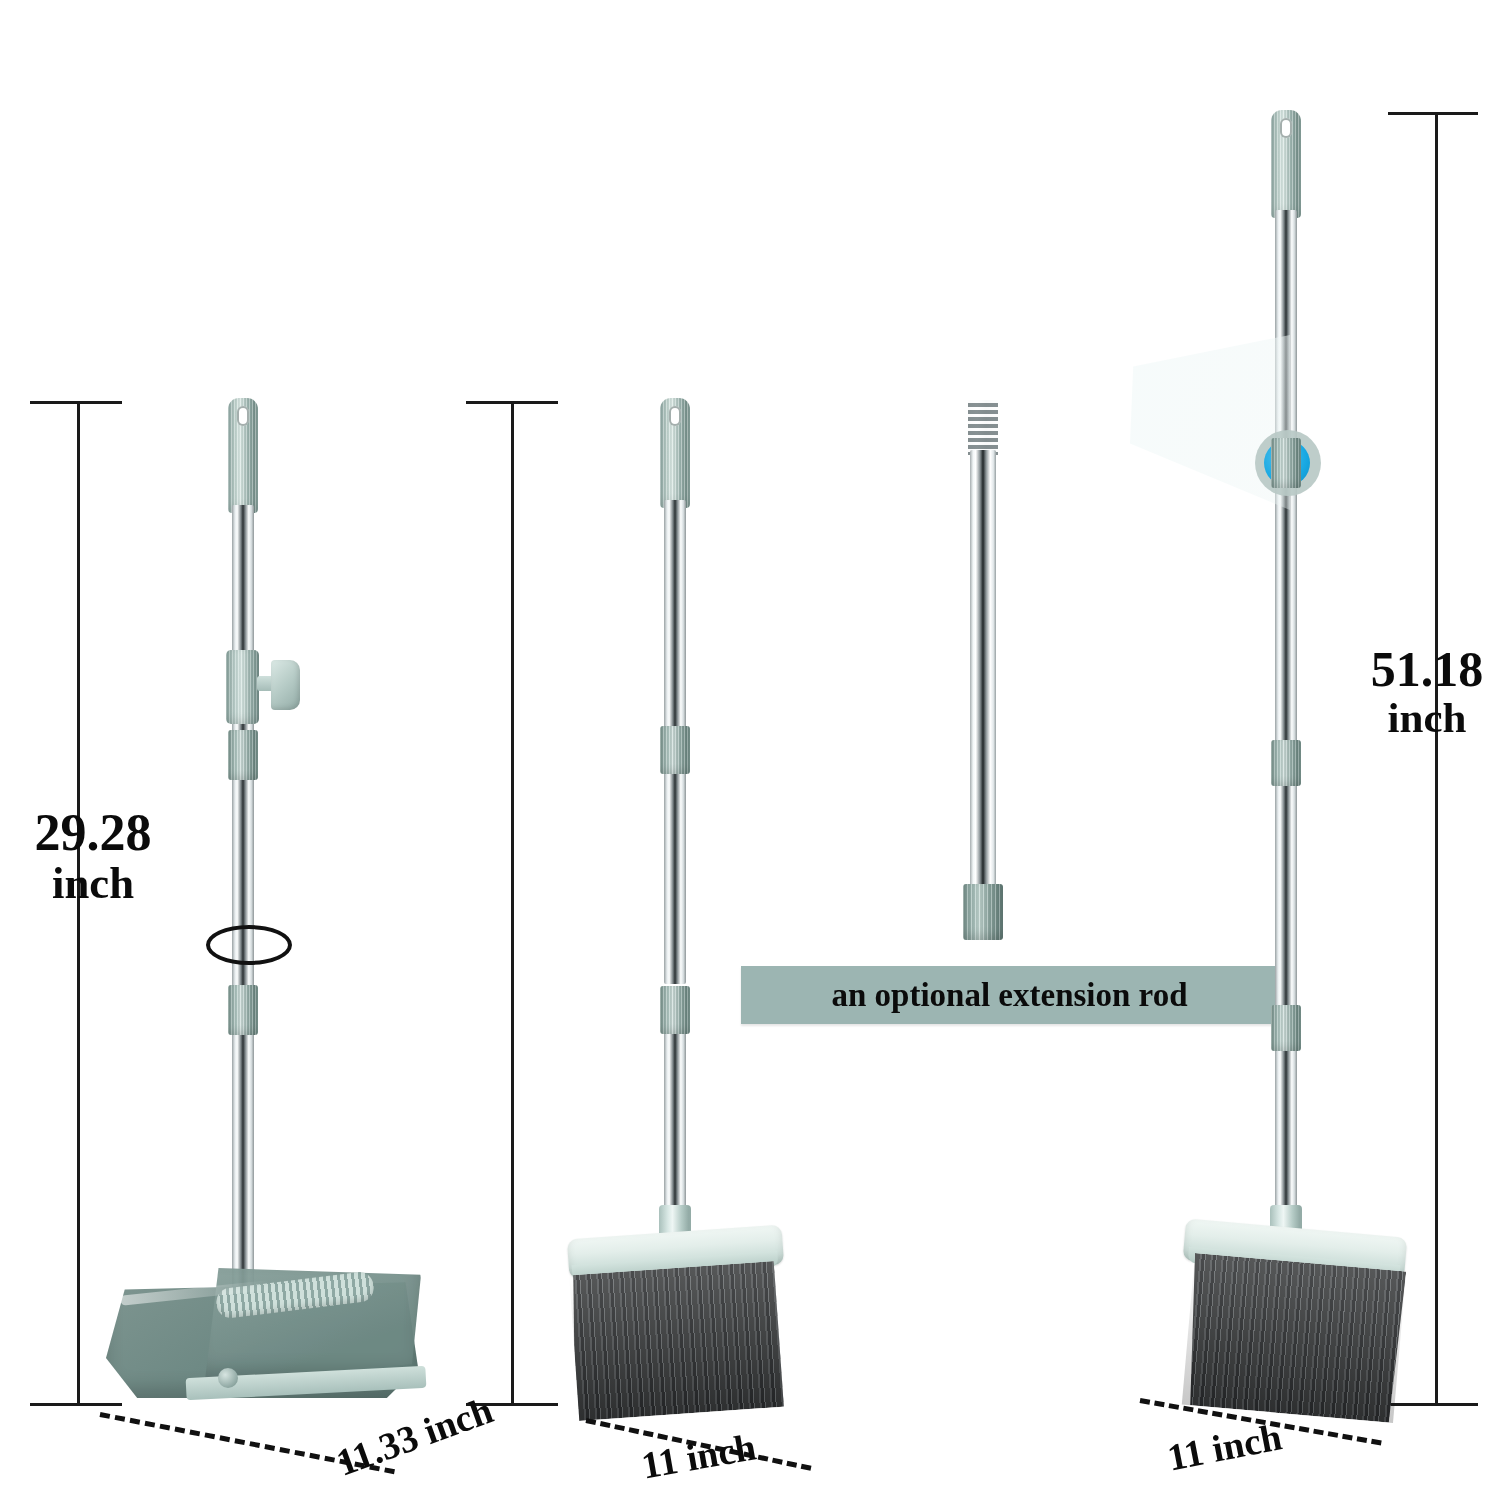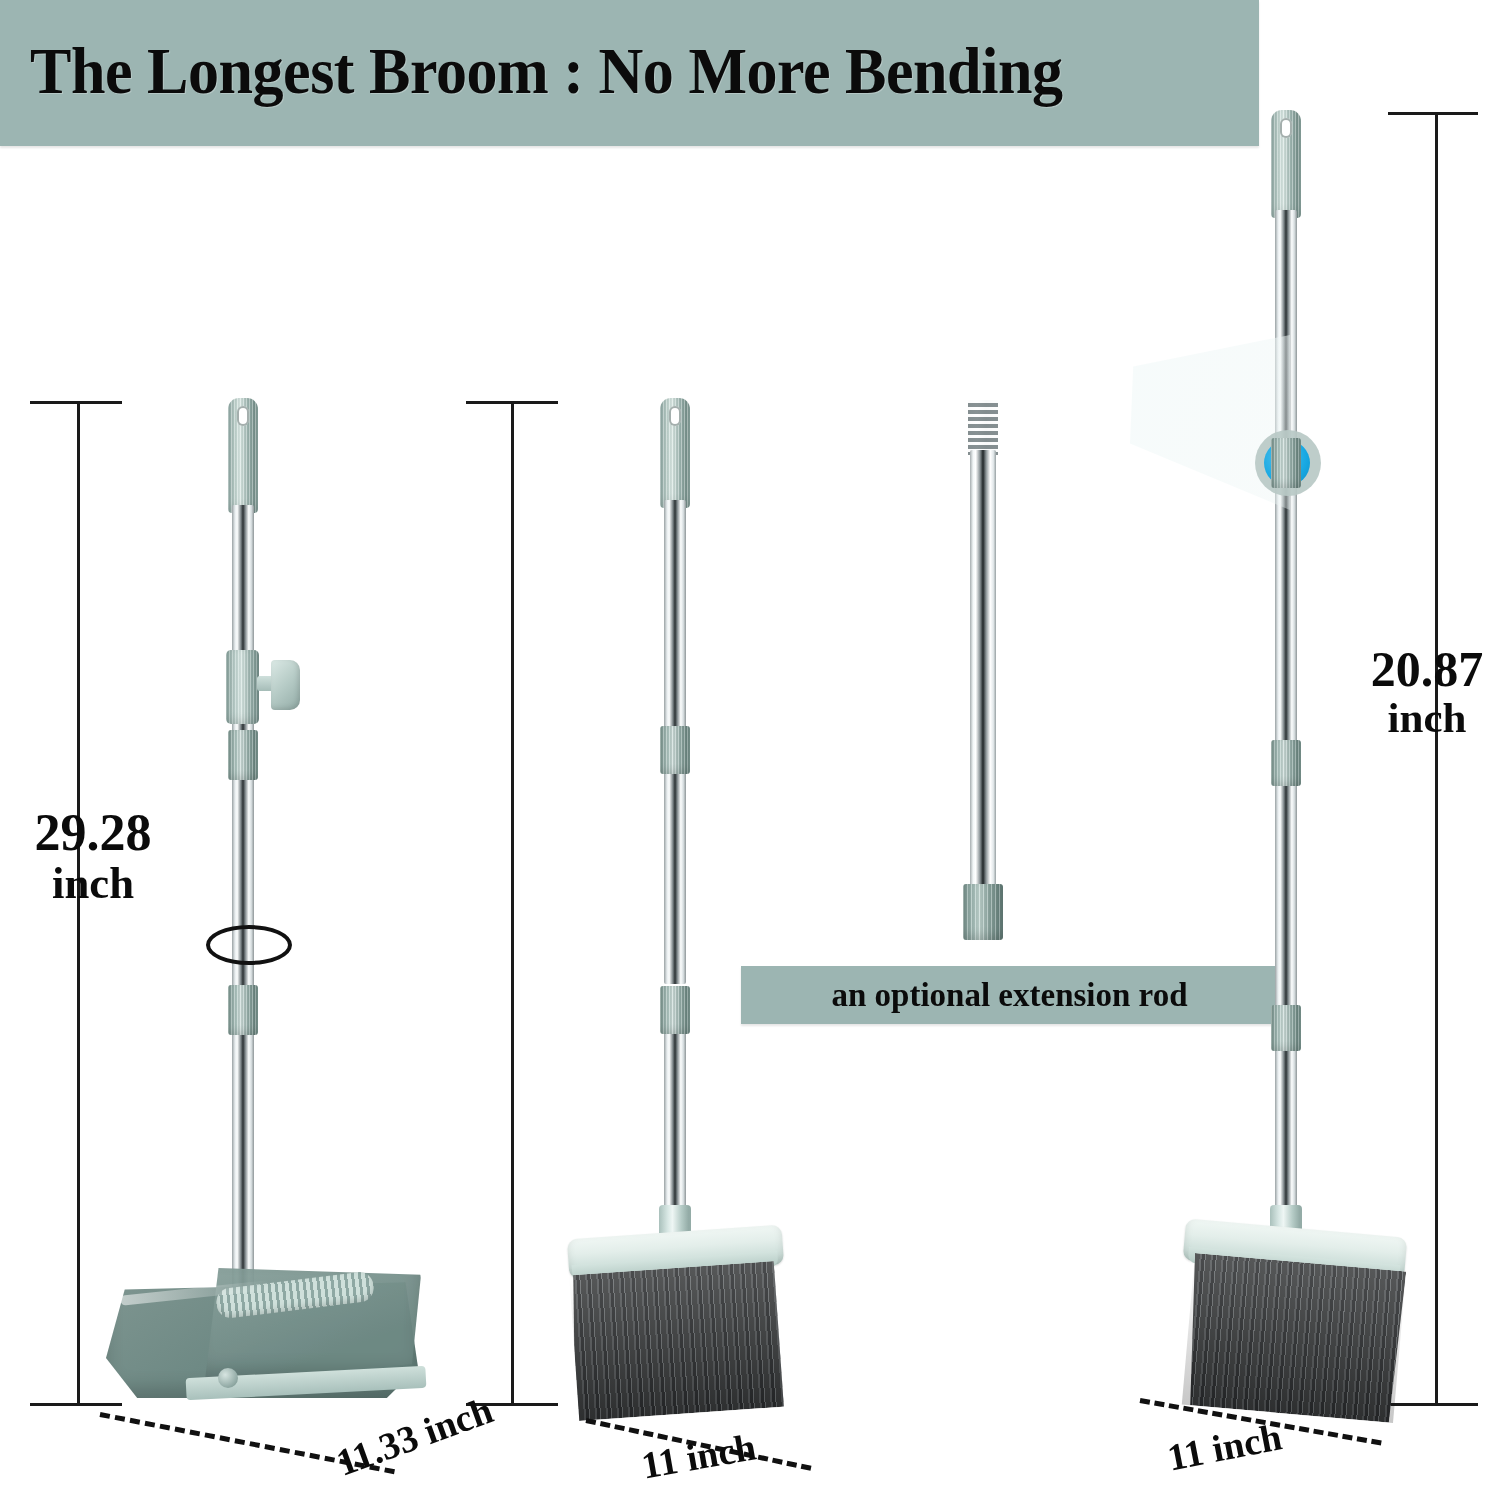--- a/index.html
+++ b/index.html
@@ -281,41 +281,38 @@
         #7f9a94 0%, #a9c2bd 26%, #c4d8d3 40%,
         #8ba59f 68%, #6c8782 92%);
     box-shadow:inset 0 -5px 9px rgba(0,0,0,.14);
   }
 </style>
 </head>
 <body>
 
 <div id="stage">
 
-  <div class="banner" id="title-banner">
-    <div id="title-text">The Longest Broom : No More Bending</div>
-  </div>
 
   <div class="dim-cap" style="left:30px; top:401px; width:92px;"></div>
   <div class="dim-v" style="left:77px; top:401px; height:1004px;"></div>
   <div class="dim-cap" style="left:30px; top:1403px; width:92px;"></div>
   <div class="dim-label" id="dim-left-label">
     <span>29.28</span>
     <span class="unit">inch</span>
   </div>
 
   <div class="dim-cap" style="left:466px; top:401px; width:92px;"></div>
   <div class="dim-v" style="left:511px; top:401px; height:1004px;"></div>
   <div class="dim-cap" style="left:466px; top:1403px; width:92px;"></div>
 
   <div class="dim-cap" style="left:1388px; top:112px; width:90px;"></div>
   <div class="dim-v" style="left:1435px; top:112px; height:1293px;"></div>
   <div class="dim-cap" style="left:1388px; top:1403px; width:90px;"></div>
   <div class="dim-label" id="dim-right-label">
-    <span>20.87</span>
+    <span>51.18</span>
     <span class="unit">inch</span>
   </div>
 
   <div>
 
     <div class="grip-top" style="left:228px; top:398px; width:30px; height:115px;"></div>
     <div class="hang-hole" style="left:237px; top:406px; width:12px; height:20px; border-radius:6px;"></div>
 
     <div class="pole" style="left:232px; top:505px; width:22px; height:236px;"></div>
     <div class="pole" style="left:232px; top:735px; width:22px; height:252px;"></div>

